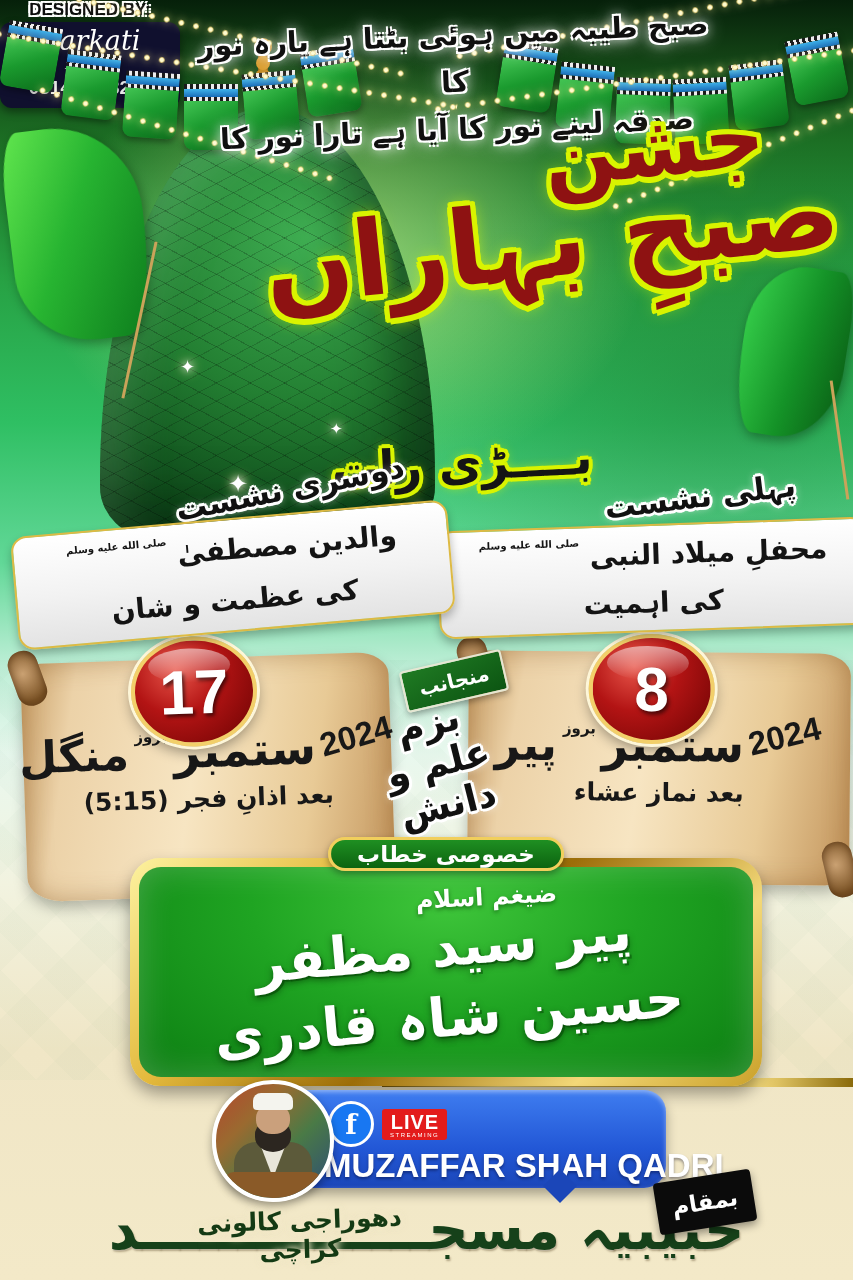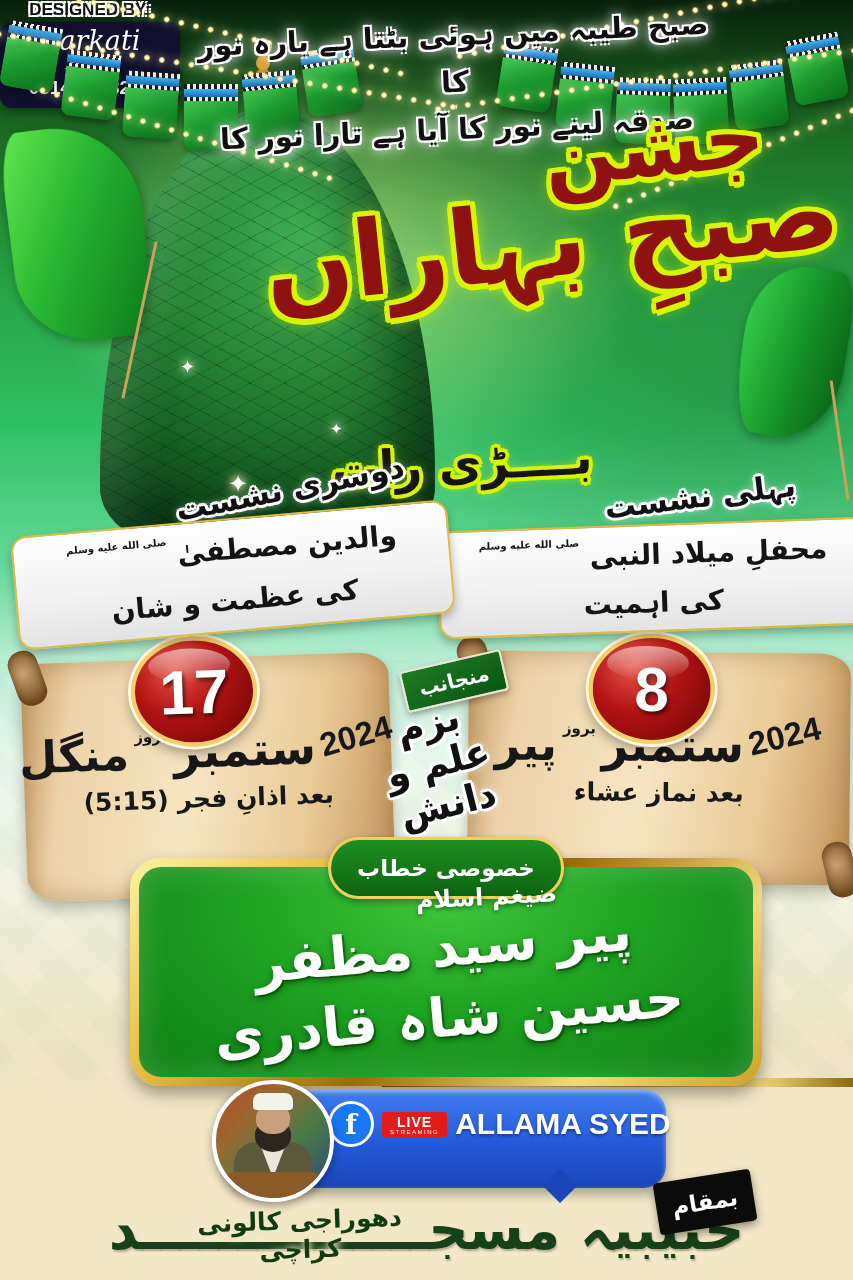--- a/index.html
+++ b/index.html
@@ -108,21 +108,21 @@
   .gold-strip{left:382px;top:1078px;width:471px;height:9px;z-index:5;
     background:linear-gradient(90deg,#7a5a08,#f7df7a 25%,#caa12a 55%,#f3d878 80%,#8a6a0a);}
   .speaker-outer{left:130px;top:858px;width:632px;height:228px;z-index:6;border-radius:30px;padding:9px;
     background:linear-gradient(135deg,#fdf2a0 0%,#e3b93c 28%,#9c6d08 52%,#f3d878 78%,#caa12a 100%);
     box-shadow:0 8px 16px rgba(0,0,0,.35);box-sizing:border-box;}
   .speaker-inner{position:relative;width:100%;height:100%;border-radius:22px;
     background:radial-gradient(ellipse at 50% 18%,#3ec53a 0%,#1fa422 45%,#0c7d12 100%);
     box-shadow:inset 0 0 34px rgba(255,255,255,.22);text-align:center;}
   .speaker-badge{position:absolute;left:50%;top:-30px;transform:translateX(-50%);
     background:linear-gradient(180deg,#1f8f22,#0c6410);border:3px solid #f1cf5c;border-radius:999px;
-    padding:15px 26px;color:#fff;font-size:23px;font-weight:bold;white-space:nowrap;
+    padding:1px 26px;color:#fff;font-size:23px;font-weight:bold;white-space:nowrap;
     box-shadow:0 3px 7px rgba(0,0,0,.35);}
   .speaker-hon{padding-top:18px;font-size:24px;font-weight:bold;color:#fff;
     transform:rotate(-3deg) translateX(40px);text-shadow:0 2px 4px rgba(0,60,0,.55);}
   .speaker-name{font-size:54px;font-weight:bold;color:#fff;line-height:1.3;padding:0 28px;
     transform:rotate(-5deg);text-shadow:0 3px 7px rgba(0,45,0,.6),2px 2px 0 rgba(10,90,10,.6);}
   
   .designer{left:20px;top:1068px;width:180px;z-index:8;text-align:center;}
   .designer .lbl{font-family:"Liberation Sans",sans-serif;font-size:17px;font-weight:bold;color:#0d0d0d;
     text-shadow:-2px -2px 0 #fff,2px -2px 0 #fff,-2px 2px 0 #fff,2px 2px 0 #fff;}
   .designer .box{margin-top:2px;background:#10102e;border-radius:12px;padding:5px 6px 9px;box-shadow:0 4px 8px rgba(0,0,0,.4);}
@@ -141,21 +141,21 @@
   .p-head{position:absolute;left:40px;top:20px;width:34px;height:30px;border-radius:46%;background:#caa07c;}
   .p-beard{position:absolute;left:39px;top:38px;width:36px;height:30px;border-radius:40% 40% 50% 50%;background:#2c2620;}
   .p-body{position:absolute;left:18px;top:58px;width:78px;height:40px;border-radius:22px 22px 0 0;background:#5c5a3a;}
   .p-shawl{position:absolute;left:44px;top:60px;width:26px;height:34px;background:#e9e6da;clip-path:polygon(0 0,100% 0,50% 100%);}
   .p-desk{position:absolute;left:8px;top:88px;width:98px;height:26px;border-radius:10px 10px 0 0;background:#8a5a28;}
   .live-row1{margin-left:102px;margin-top:11px;display:flex;align-items:center;column-gap:8px;}
   .fb-icon{width:40px;height:40px;border-radius:50%;background:#1877f2;border:3px solid #fff;flex:0 0 auto;
     display:flex;align-items:center;justify-content:center;color:#fff;font-family:"DejaVu Serif",serif;
     font-size:27px;font-weight:bold;line-height:1;}
   .live-badge{background:#e31b1b;color:#fff;border-radius:3px;padding:3px 8px 2px;text-align:center;line-height:1;flex:0 0 auto;}
-  .live-badge .lv{font-family:"Liberation Sans",sans-serif;font-size:14px;font-weight:bold;letter-spacing:1px;}
+  .live-badge .lv{font-family:"Liberation Sans",sans-serif;font-size:20px;font-weight:bold;letter-spacing:1px;text-align:right;}
   .live-badge .st{font-family:"Liberation Sans",sans-serif;font-size:6px;letter-spacing:1.5px;}
   .live-n1{font-family:"Liberation Sans",sans-serif;font-size:30px;font-weight:bold;color:#fff;white-space:nowrap;
     text-shadow:0 2px 3px rgba(0,0,30,.4);}
   .live-n2{margin-left:98px;width:330px;text-align:center;font-family:"Liberation Sans",sans-serif;font-size:33px;
     font-weight:bold;color:#fff;white-space:nowrap;text-shadow:0 2px 3px rgba(0,0,30,.4);}
   
   .venue-badge{left:656px;top:1176px;width:98px;height:52px;z-index:7;transform:rotate(-9deg);
     background:#0b0b0b;border-radius:4px;display:flex;align-items:center;justify-content:center;
     color:#fff;font-size:23px;font-weight:bold;box-shadow:0 4px 8px rgba(0,0,0,.4);}
   .venue-line{left:0;top:1196px;width:853px;z-index:6;direction:rtl;text-align:center;
@@ -295,21 +295,21 @@
       <div class="p-head"></div>
       <div class="p-cap"></div>
       <div class="p-desk"></div>
     </div>
     <div class="live-row1">
       <div class="fb-icon">f</div>
       <div class="live-badge">
         <div class="lv">LIVE</div>
         <div class="st">STREAMING</div>
       </div>
-      <div class="live-n1">ALLAMA SYED</div>
-    </div>
+    </div>
+    <div class="live-n2">MUZAFFAR SHAH QADRI</div>
   </div>
 
   <div class="abs venue-badge rtl">بمقام</div>
   <div class="abs venue-line">حبیبیہ مسجـــــــــــــــد</div>
   <div class="abs venue-loc">دھوراجی کالونی کراچی</div>
 
 </div>
 
 </body></html>

